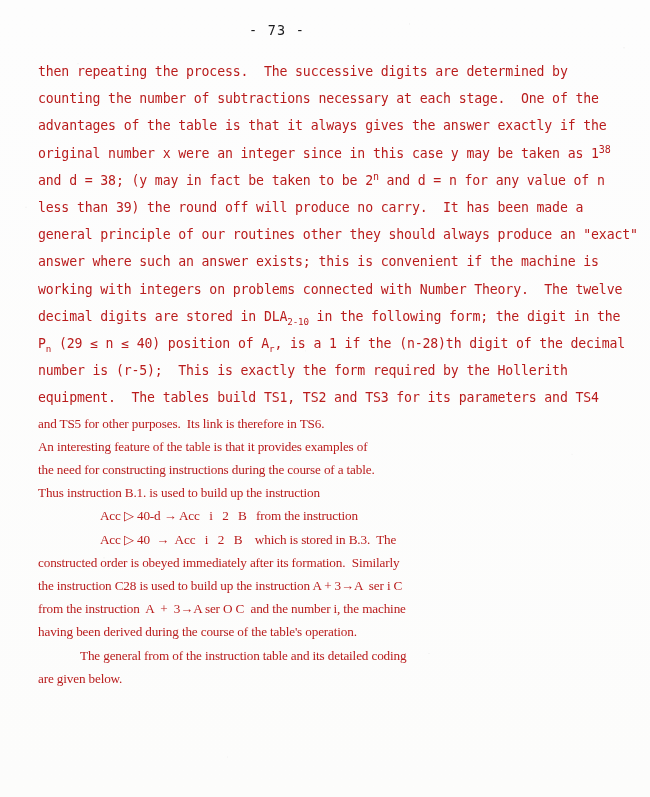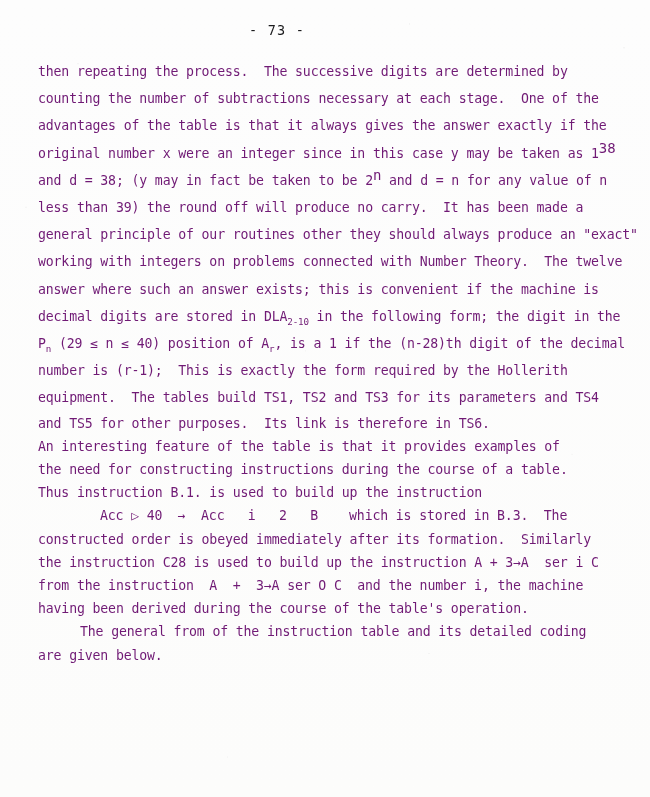--- a/index.html
+++ b/index.html
@@ -55,39 +55,40 @@
     position: absolute;
     top: 58px;
     left: 38px;
     width: 578px;
   }
 
   .ln {
     font-size: 13.2px;
     line-height: 27.2px;
     white-space: pre;
-    color: #701a75;
+    color: #b91c1c;
     letter-spacing: -0.15px;
   }
 
   
   .ln.tight {
     line-height: 23.2px;
+    font-family: Liberation Serif, serif;
   }
 
   .ln.indent-instr {
     padding-left: 62px;
   }
 
   .ln.indent-para {
     padding-left: 42px;
   }
 
   sup {
-    font-size: 14px;
+    font-size: 10px;
     vertical-align: super;
     line-height: 0;
   }
   sub {
     font-size: 9.2px;
     vertical-align: sub;
     line-height: 0;
   }
 
   .glyph-tri {
@@ -114,34 +115,35 @@
     <div class="ln">then repeating the process.  The successive digits are determined by</div>
     <div class="ln">counting the number of subtractions necessary at each stage.  One of the</div>
     <div class="ln">advantages of the table is that it always gives the answer exactly if the</div>
 
     <div class="ln"><span>original number x were an integer since in this case y may be taken as 1</span><sup>38</sup></div>
 
     <div class="ln"><span>and d = 38; (y may in fact be taken to be 2</span><sup>n</sup><span> and d = n for any value of n</span></div>
 
     <div class="ln">less than 39) the round off will produce no carry.  It has been made a</div>
     <div class="ln">general principle of our routines other they should always produce an "exact"</div>
+    <div class="ln">answer where such an answer exists; this is convenient if the machine is</div>
     <div class="ln">working with integers on problems connected with Number Theory.  The twelve</div>
-    <div class="ln">answer where such an answer exists; this is convenient if the machine is</div>
 
     <div class="ln"><span>decimal digits are stored in DLA</span><sub>2-10</sub><span> in the following form; the digit in the</span></div>
 
     <div class="ln"><span>P</span><sub>n</sub><span> (29 </span><span class="glyph-le">≤</span><span> n </span><span class="glyph-le">≤</span><span> 40) position of A</span><sub>r</sub><span>, is a 1 if the (n-28)th digit of the decimal</span></div>
 
-    <div class="ln">number is (r-1);  This is exactly the form required by the Hollerith</div>
+    <div class="ln">number is (r-5);  This is exactly the form required by the Hollerith</div>
     <div class="ln">equipment.  The tables build TS1, TS2 and TS3 for its parameters and TS4</div>
     <div class="ln tight">and TS5 for other purposes.  Its link is therefore in TS6.</div>
     <div class="ln tight">An interesting feature of the table is that it provides examples of</div>
     <div class="ln tight">the need for constructing instructions during the course of a table.</div>
     <div class="ln tight">Thus instruction B.1. is used to build up the instruction</div>
 
+    <div class="ln tight indent-instr"><span>Acc </span><span class="glyph-tri">▷</span><span> 40-d </span><span class="glyph-arrow">→</span><span> Acc   i   2   B   from the instruction</span></div>
 
     <div class="ln tight indent-instr"><span>Acc </span><span class="glyph-tri">▷</span><span> 40  </span><span class="glyph-arrow">→</span><span>  Acc   i   2   B    which is stored in B.3.  The</span></div>
 
     <div class="ln tight">constructed order is obeyed immediately after its formation.  Similarly</div>
 
     <div class="ln tight"><span>the instruction C28 is used to build up the instruction A + 3</span><span class="glyph-arrow">→</span><span>A  ser i C</span></div>
 
     <div class="ln tight"><span>from the instruction  A  +  3</span><span class="glyph-arrow">→</span><span>A ser O C  and the number i, the machine</span></div>
 
     <div class="ln tight">having been derived during the course of the table's operation.</div>

